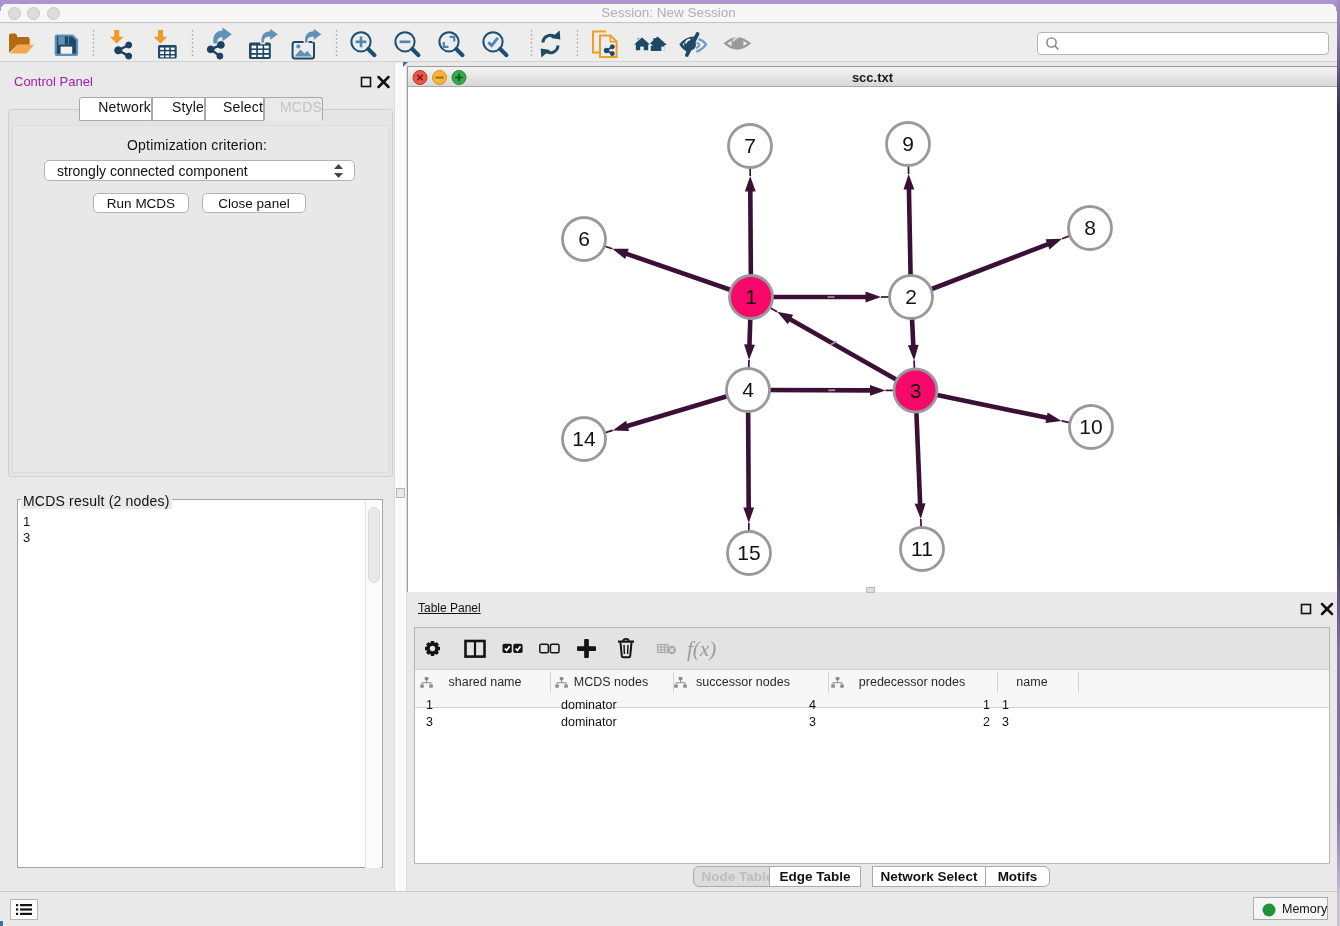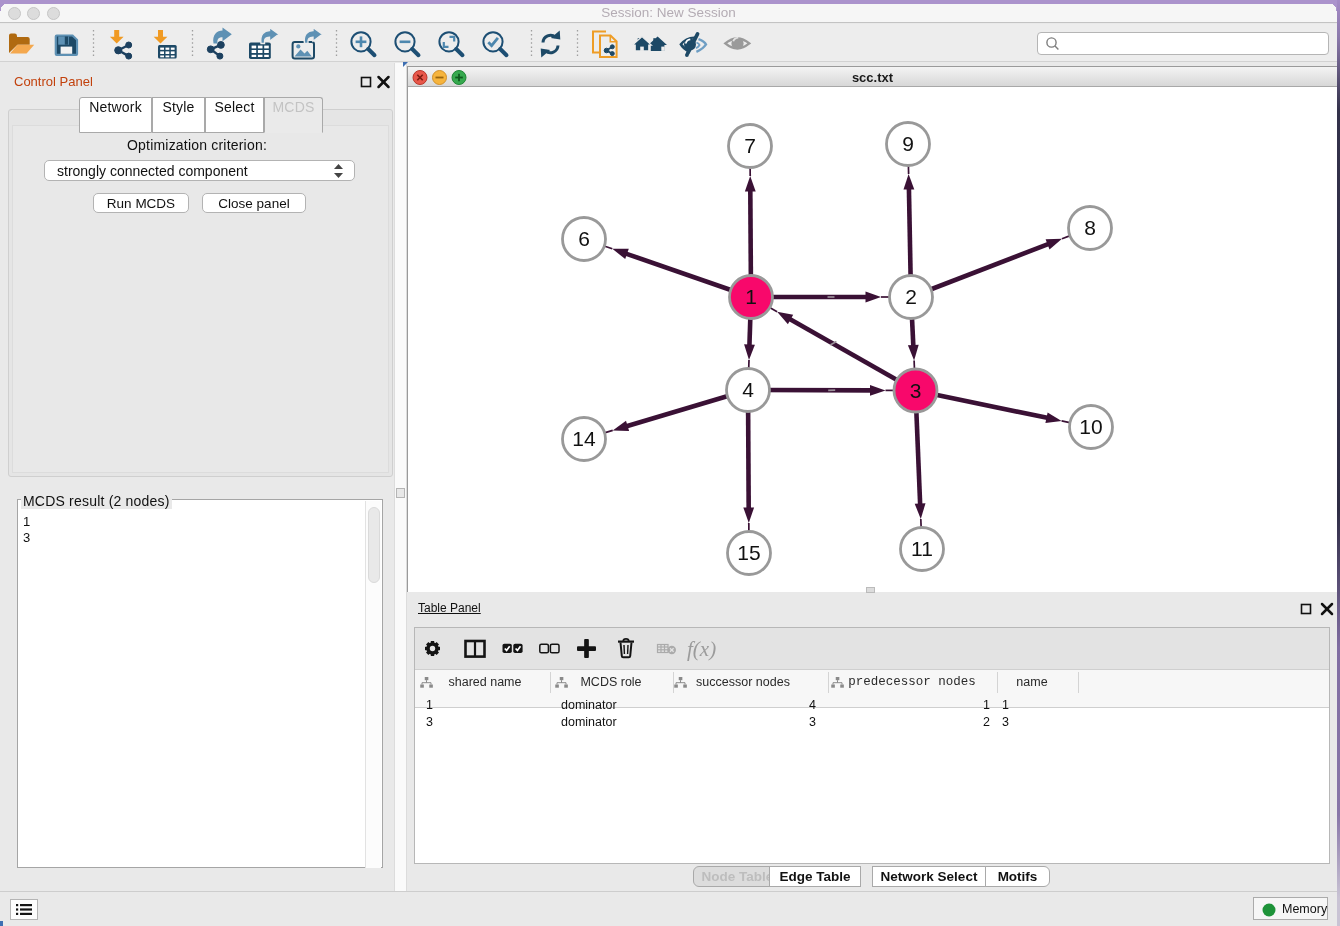--- a/index.html
+++ b/index.html
@@ -9,22 +9,22 @@
 #win { position:absolute; left:0; top:0; width:1337px; height:926px; background:#e9e9e9; overflow:hidden; }
 #rightstrip { position:absolute; right:0; top:0; width:3px; height:926px;
   background:linear-gradient(#a58bc7 0%, #8b79ab 4%, #33314a 12%, #2e2c44 55%, #806da2 70%, #8876a8 88%, #c9c3d4 97%); }
 #titlebar { position:absolute; left:0; top:0; width:1337px; height:23px; background:#f6f6f6; border-bottom:1px solid #c3c3c3; }
 .tl { position:absolute; top:7px; width:13px; height:13px; border-radius:50%; background:#dcdcdc; border:1px solid #c6c6c6; }
 #wtitle { position:absolute; top:5px; left:0; width:1337px; text-align:center; font-size:13.5px; color:#b4acb4; }
 #toolbar { position:absolute; left:0; top:24px; width:1337px; height:38px; background:#ededed; border-bottom:1px solid #d2d2d2; }
 #searchbox { position:absolute; left:1037px; top:8px; width:292px; height:23px; background:#fff; border:1px solid #b5b5b5; border-radius:4px; }
 
 #cpanel { position:absolute; left:0; top:63px; width:394px; height:828px; background:#e9e9e9; }
-#cptitle { position:absolute; left:14px; top:11px; font-size:13px; color:#c2410c; }
-.tab { position:absolute; top:34px; height:36px; text-align:center; line-height:19px; background:#fff; border:1px solid #a9a9a9; color:#111; font-size:14px; letter-spacing:0.2px; z-index:3; }
+#cptitle { position:absolute; left:14px; top:11px; font-size:13px; color:#a21caf; }
+.tab { position:absolute; top:34px; height:24px; text-align:right; line-height:19px; background:#fff; border:1px solid #a9a9a9; color:#111; font-size:14px; letter-spacing:0.2px; z-index:3; }
 #tabpanel { position:absolute; left:8px; top:46px; width:385px; height:368px; background:#e5e5e5; border:1px solid #cfcfcf; border-radius:3px; }
 #tabinner { position:absolute; left:3px; top:15px; width:377px; height:348px; background:#e8e8e8; border:1px solid #dcdcdc; }
 #optlabel { position:absolute; left:0; top:74px; width:394px; text-align:center; font-size:14px; letter-spacing:0.2px; color:#111; }
 #combo { position:absolute; left:44px; top:96.5px; width:311px; height:21px; background:#fff; border:1px solid #b3b3b3; border-radius:5px; font-size:14px; line-height:20px; padding-left:12px; color:#111; }
 .btn { position:absolute; top:130px; height:20px; background:#fff; border:1px solid #b3b3b3; border-radius:5px; font-size:13.5px; text-align:center; line-height:19px; color:#111; }
 #fieldset { position:absolute; left:17px; top:436px; width:366px; height:369px; border:1px solid #a5a5a5; background:#fff; }
 #legend { position:absolute; left:21px; top:430px; background:#e9e9e9; padding:0 2px; font-size:14px; letter-spacing:0.2px; color:#111; }
 #fsscroll { position:absolute; right:1px; top:1px; width:16px; height:367px; background:#fcfcfc; border-left:1px solid #e2e2e2; }
 #fsthumb { position:absolute; left:2px; top:6px; width:12px; height:76px; background:#e9e9e9; border:1px solid #dadada; border-radius:6px; }
 .fsval { position:absolute; left:5px; font-size:13px; color:#111; }
@@ -437,23 +437,23 @@
           <text x="272" y="27.5" font-family="'Liberation Serif', serif" font-style="italic" font-size="21" fill="#9b9b9b">f(x)</text>
         </svg>
       </div>
       <div id="thead">
         <div class="hsep" style="left:135px;"></div>
         <div class="hsep" style="left:258px;"></div>
         <div class="hsep" style="left:413px;"></div>
         <div class="hsep" style="left:582px;"></div>
         <div class="hsep" style="left:663px;"></div>
         <div class="hlabel" style="left:0px; width:140px;">shared name</div>
-        <div class="hlabel" style="left:135px; width:122px;">MCDS role</div>
+        <div class="hlabel" style="left:135px; width:122px;">MCDS nodes</div>
         <div class="hlabel" style="left:258px; width:140px;">successor nodes</div>
-        <div class="hlabel" style="left:413px; width:168px;font-family:Liberation Mono, monospace;">predecessor nodes</div>
+        <div class="hlabel" style="left:413px; width:168px;">predecessor nodes</div>
         <div class="hlabel" style="left:582px; width:70px;">name</div>
         <svg width="916" height="25" viewBox="0 0 916 25" style="position:absolute;left:0;top:0;" fill="#8a8a8a" stroke="#8a8a8a">
           <g id="tree1" fill="#8a8a8a" stroke="none">
             <rect x="9.75" y="7" width="3.6" height="3.2"></rect>
             <rect x="5.25" y="14.5" width="3.6" height="3.2"></rect>
             <rect x="14.25" y="14.5" width="3.6" height="3.2"></rect>
           </g>
           <g stroke="#8a8a8a" fill="none" stroke-width="1">
             <path d="M11.5,10.2 L11.5,12.7 M7,12.7 L16,12.7 M7,12.7 L7,14.5 M16,12.7 L16,14.5"></path>
           </g>

